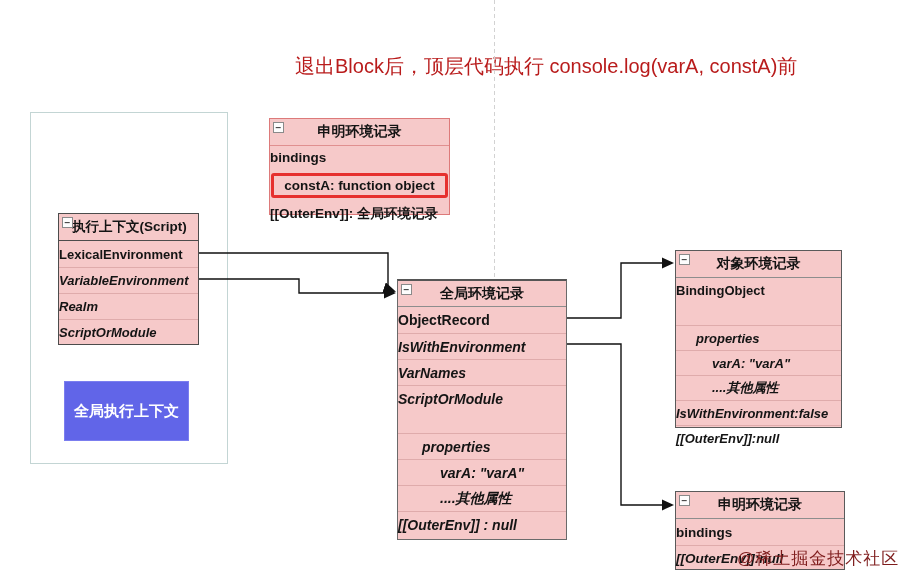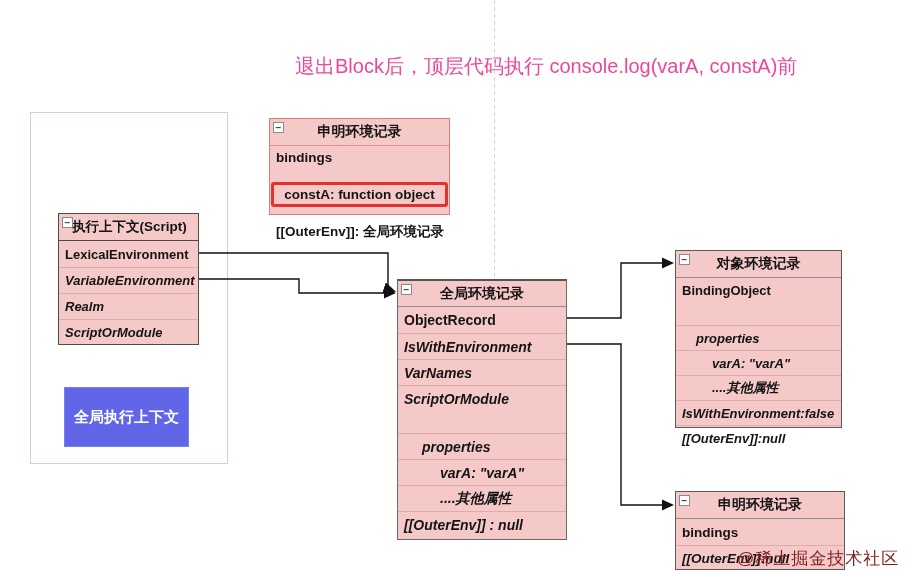--- a/index.html
+++ b/index.html
@@ -1,49 +1,49 @@
 <!DOCTYPE html>
 <html><head>
 <meta charset="utf-8">
 <style>
   html,body{margin:0;padding:0;background:#ffffff;}
   .stage{position:relative;width:920px;height:575px;overflow:hidden;
          font-family:"Liberation Sans","DejaVu Sans",sans-serif;background:#fff;}
   .wires{position:absolute;left:0;top:0;width:920px;height:575px;pointer-events:none;z-index:4;}
-  .title{position:absolute;left:295px;top:53px;font-size:20px;color:#ec4899;white-space:nowrap;z-index:2;}
+  .title{position:absolute;left:295px;top:53px;font-size:20px;color:#b91c1c;white-space:nowrap;z-index:2;}
   .panel{position:absolute;left:30px;top:112px;width:196px;height:350px;
          border:1px solid #c3d5d4;background:#ffffff;z-index:1;}
   .node{position:absolute;background:#f6c9c9;z-index:3;box-sizing:border-box;color:#141414;}
   .node .hdr{position:relative;display:flex;align-items:center;justify-content:center;
              font-weight:bold;box-sizing:border-box;}
   .collapse{position:absolute;left:3px;top:3px;width:11px;height:11px;background:#fdfdfd;
             border:1px solid #8a8a8a;font-size:10px;line-height:9px;text-align:center;
             color:#444;box-sizing:border-box;font-weight:bold;}
-  .row{box-sizing:border-box;font-weight:bold;white-space:nowrap;padding-left:6px;
+  .row{box-sizing:border-box;font-weight:bold;white-space:nowrap;
        display:flex;align-items:center;}
   .ind1{padding-left:24px;margin-top:22px;}
   .ind2{padding-left:42px;}
   .sep{border-top:1px solid rgba(165,95,95,0.28);font-style:italic;}
 
   
   .box-top{left:269px;top:118px;width:181px;height:97px;border:1px solid #dd7a7a;}
   .box-top .hdr{height:27px;font-size:14px;border-bottom:1px solid #e09090;}
   .box-top .row{height:23px;font-size:13.5px;}
   .hl{border:3px solid #e6302e;border-radius:3px;height:25px !important;
-      justify-content:center;padding-left:0;margin:13px 1px;}
+      justify-content:center;padding-left:0;margin:4px 1px;}
 
   
   .box-exec{left:58px;top:213px;width:141px;height:132px;border:1px solid #4c4c4c;}
   .box-exec .hdr{height:27px;font-size:13.5px;border-bottom:1px solid #4c4c4c;justify-content:flex-start;padding-left:13px;}
   .box-exec .row{height:26px;font-size:13px;}
 
   
   .btn-global{position:absolute;left:64px;top:381px;width:123px;height:58px;background:#6165e8;
               border:1px solid #7b7eef;color:#ffffff;font-weight:bold;font-size:15px;
-              display:flex;align-items:center;justify-content:center;z-index:3;white-space:nowrap;margin-top:6px;}
+              display:flex;align-items:center;justify-content:center;z-index:3;white-space:nowrap;}
 
   
   .box-global{left:397px;top:279px;width:170px;height:261px;border:1px solid #6a6a6a;border-top:2px solid #555;}
   .box-global .hdr{height:26px;font-size:14px;border-bottom:1px solid #8d8d8d;}
   .box-global .row{height:26px;font-size:14px;}
 
   
   .box-object{left:675px;top:250px;width:167px;height:178px;border:1px solid #5a5a5a;}
   .box-object .hdr{height:27px;font-size:14px;border-bottom:1px solid #8d8d8d;}
   .box-object .row{height:25px;font-size:13px;}

